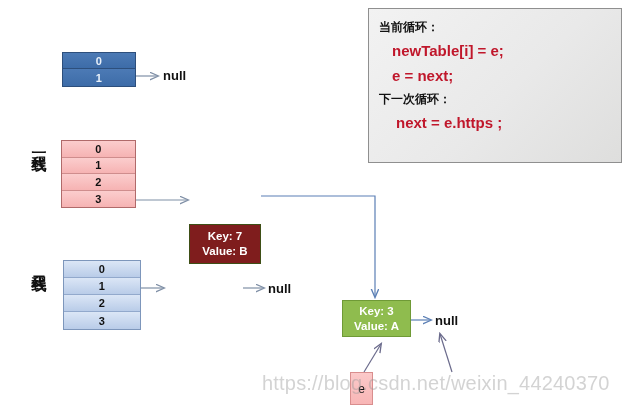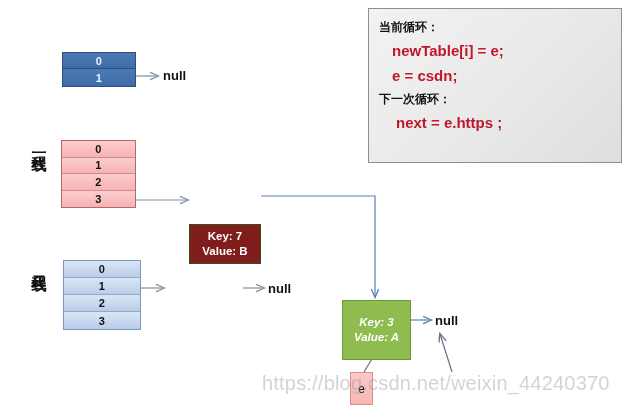--- a/index.html
+++ b/index.html
@@ -230,33 +230,33 @@
   <div class="thread-label" style="left:26px; top:265px; writing-mode:vertical-rl;">线程二</div>
   <div class="table blue-light" style="left:63px; top:260px; width:78px; height:70px;">
     <div class="cell" style="height:17px;">0</div>
     <div class="cell" style="height:17px;">1</div>
     <div class="cell" style="height:17px;">2</div>
     <div class="cell" style="height:17px;">3</div>
   </div>
 
   <div class="nullw" style="left:268px; top:281px;">null</div>
 
-  <div class="node green" style="left:342px; top:300px; width:69px; height:60px;font-style:italic;">
+  <div class="node green" style="left:342px; top:300px; width:69px; height:37px;">
     <div class="line">Key: 3</div>
     <div class="line">Value: A</div>
   </div>
   <div class="nullw" style="left:435px; top:313px;">null</div>
 
   <div class="ptr" style="left:350px; top:372px; width:23px; height:33px;">
     <span>e</span>
   </div>
 
   <div class="code-box">
     <div class="hdr">当前循环：</div>
     <div class="stmt">newTable[i] = e;</div>
-    <div class="stmt">e = csdn;</div>
+    <div class="stmt">e = next;</div>
     <div class="hdr">下一次循环：</div>
     <div class="stmt" style="padding-left:17px;">next = e.https ;</div>
   </div>
 
   <div class="watermark">https://blog.csdn.net/weixin_44240370</div>
 
 </div>
 
 </body></html>

